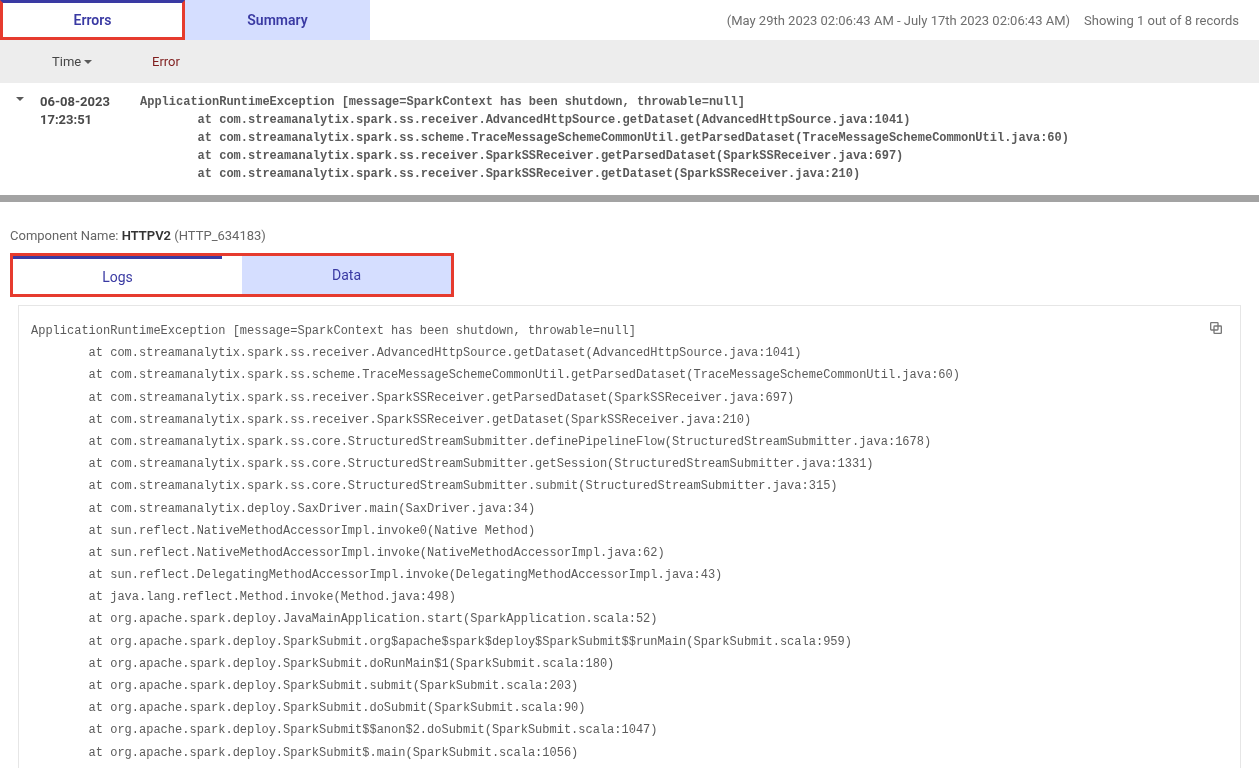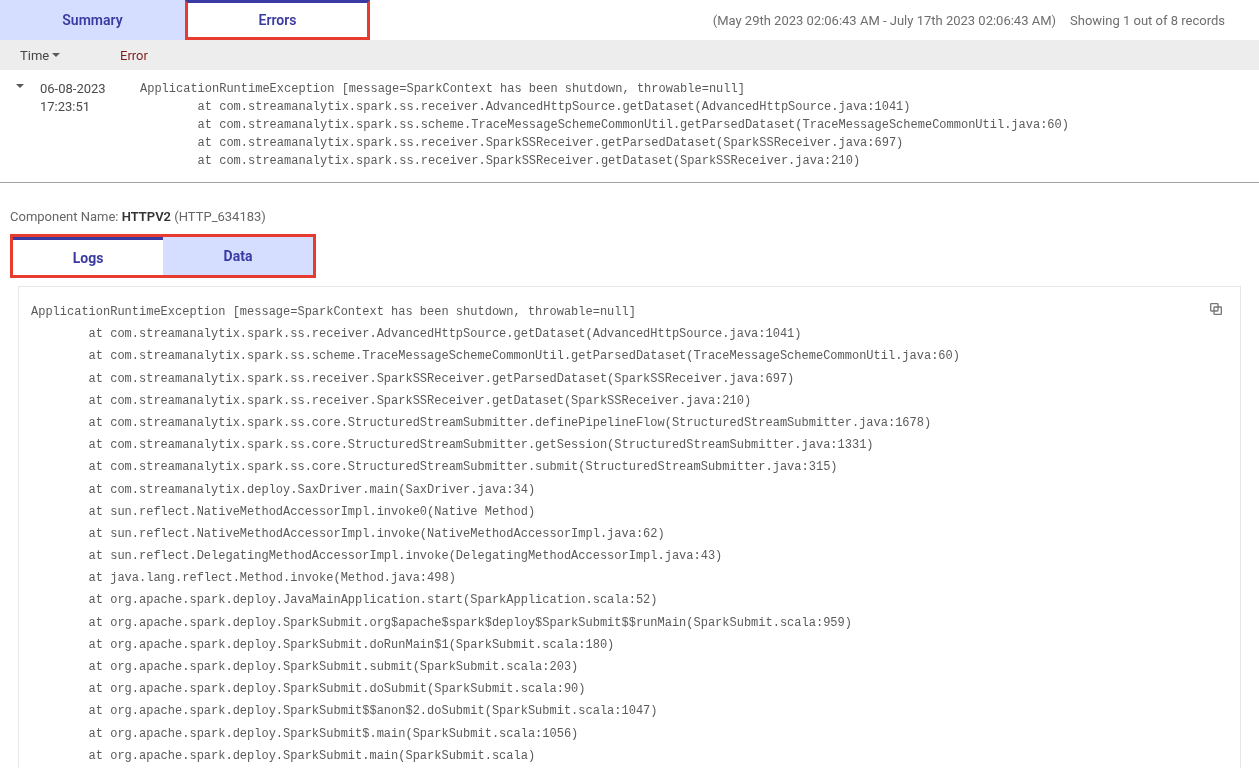--- a/index.html
+++ b/index.html
@@ -42,32 +42,32 @@
       background: #d5deff;
     }
     .highlight-red {
       border: 3px solid #e63b2e;
     }
     .top-right {
       margin-left: auto;
       display: flex;
       align-items: center;
       gap: 14px;
-      padding-right: 34px;
+      padding-right: 20px;
       color: #6e6e6e;
       font-size: 13px;
     }
 
     
     .table-head {
       display: flex;
       align-items: center;
       background: #ededed;
-      height: 30px;
-      padding-left: 20px;
+      height: 43px;
+      padding-left: 52px;
     }
     .col-time {
       width: 100px;
       display: flex;
       align-items: center;
       gap: 3px;
       color: #464646;
       font-size: 13px;
     }
     .col-error {
@@ -79,21 +79,22 @@
       border-left: 4px solid transparent;
       border-right: 4px solid transparent;
       border-top: 4px solid #5a5a5a;
       display: inline-block;
     }
 
     
     .row {
       display: flex;
       padding: 10px 0 12px 0;
-      border-bottom: 1px solid #a3a3a3;
+      border-bottom: 7px solid #a3a3a3;
+      font-weight: bold;
     }
     .row-expander {
       width: 40px;
       display: flex;
       justify-content: center;
       padding-top: 4px;
       color: #3a3aa3;
       cursor: pointer;
     }
     .row-time {
@@ -121,37 +122,38 @@
       margin-bottom: 10px;
     }
     .component-name strong { color: #333; font-weight: 600; }
     .subtabs-wrap.highlight-red {
       display: inline-block;
     }
     .subtabs {
       display: flex;
     }
     .subtab {
-      width: 150px;
+      width: 209px;
       height: 38px;
       display: flex;
       align-items: center;
       justify-content: center;
       font-size: 14px;
-      font-weight: 700;
+      font-weight: 400;
       cursor: pointer;
     }
     .subtab.active {
       color: #3a3aa3;
       background: #fff;
       border-top: 3px solid #3a3aa3;
     }
     .subtab.inactive {
       color: #3a3aa3;
       background: #d5deff;
+      margin-left: 20px;
     }
 
     
     .logs-box {
       border: 1px solid #e6e6e6;
       margin: 8px 18px 20px 18px;
       padding: 14px 14px 14px 12px;
       position: relative;
     }
     .logs-text {
@@ -170,25 +172,25 @@
       cursor: pointer;
       color: #777;
     }
     .copy-icon svg { width: 16px; height: 16px; }
   </style>
 </head>
 <body>
 
 <div class="top-row">
   <div class="tabs-primary">
+    <div class="tab active highlight-red">
+      <span>Errors</span>
+    </div>
     <div class="tab inactive">
       <span>Summary</span>
-    </div>
-    <div class="tab active highlight-red">
-      <span>Errors</span>
     </div>
   </div>
   <div class="top-right">
     <span>(May 29th 2023 02:06:43 AM - July 17th 2023 02:06:43 AM)</span>
     <span>Showing 1 out of 8 records</span>
   </div>
 </div>
 
 <div class="table-head">
   <div class="col-time">

